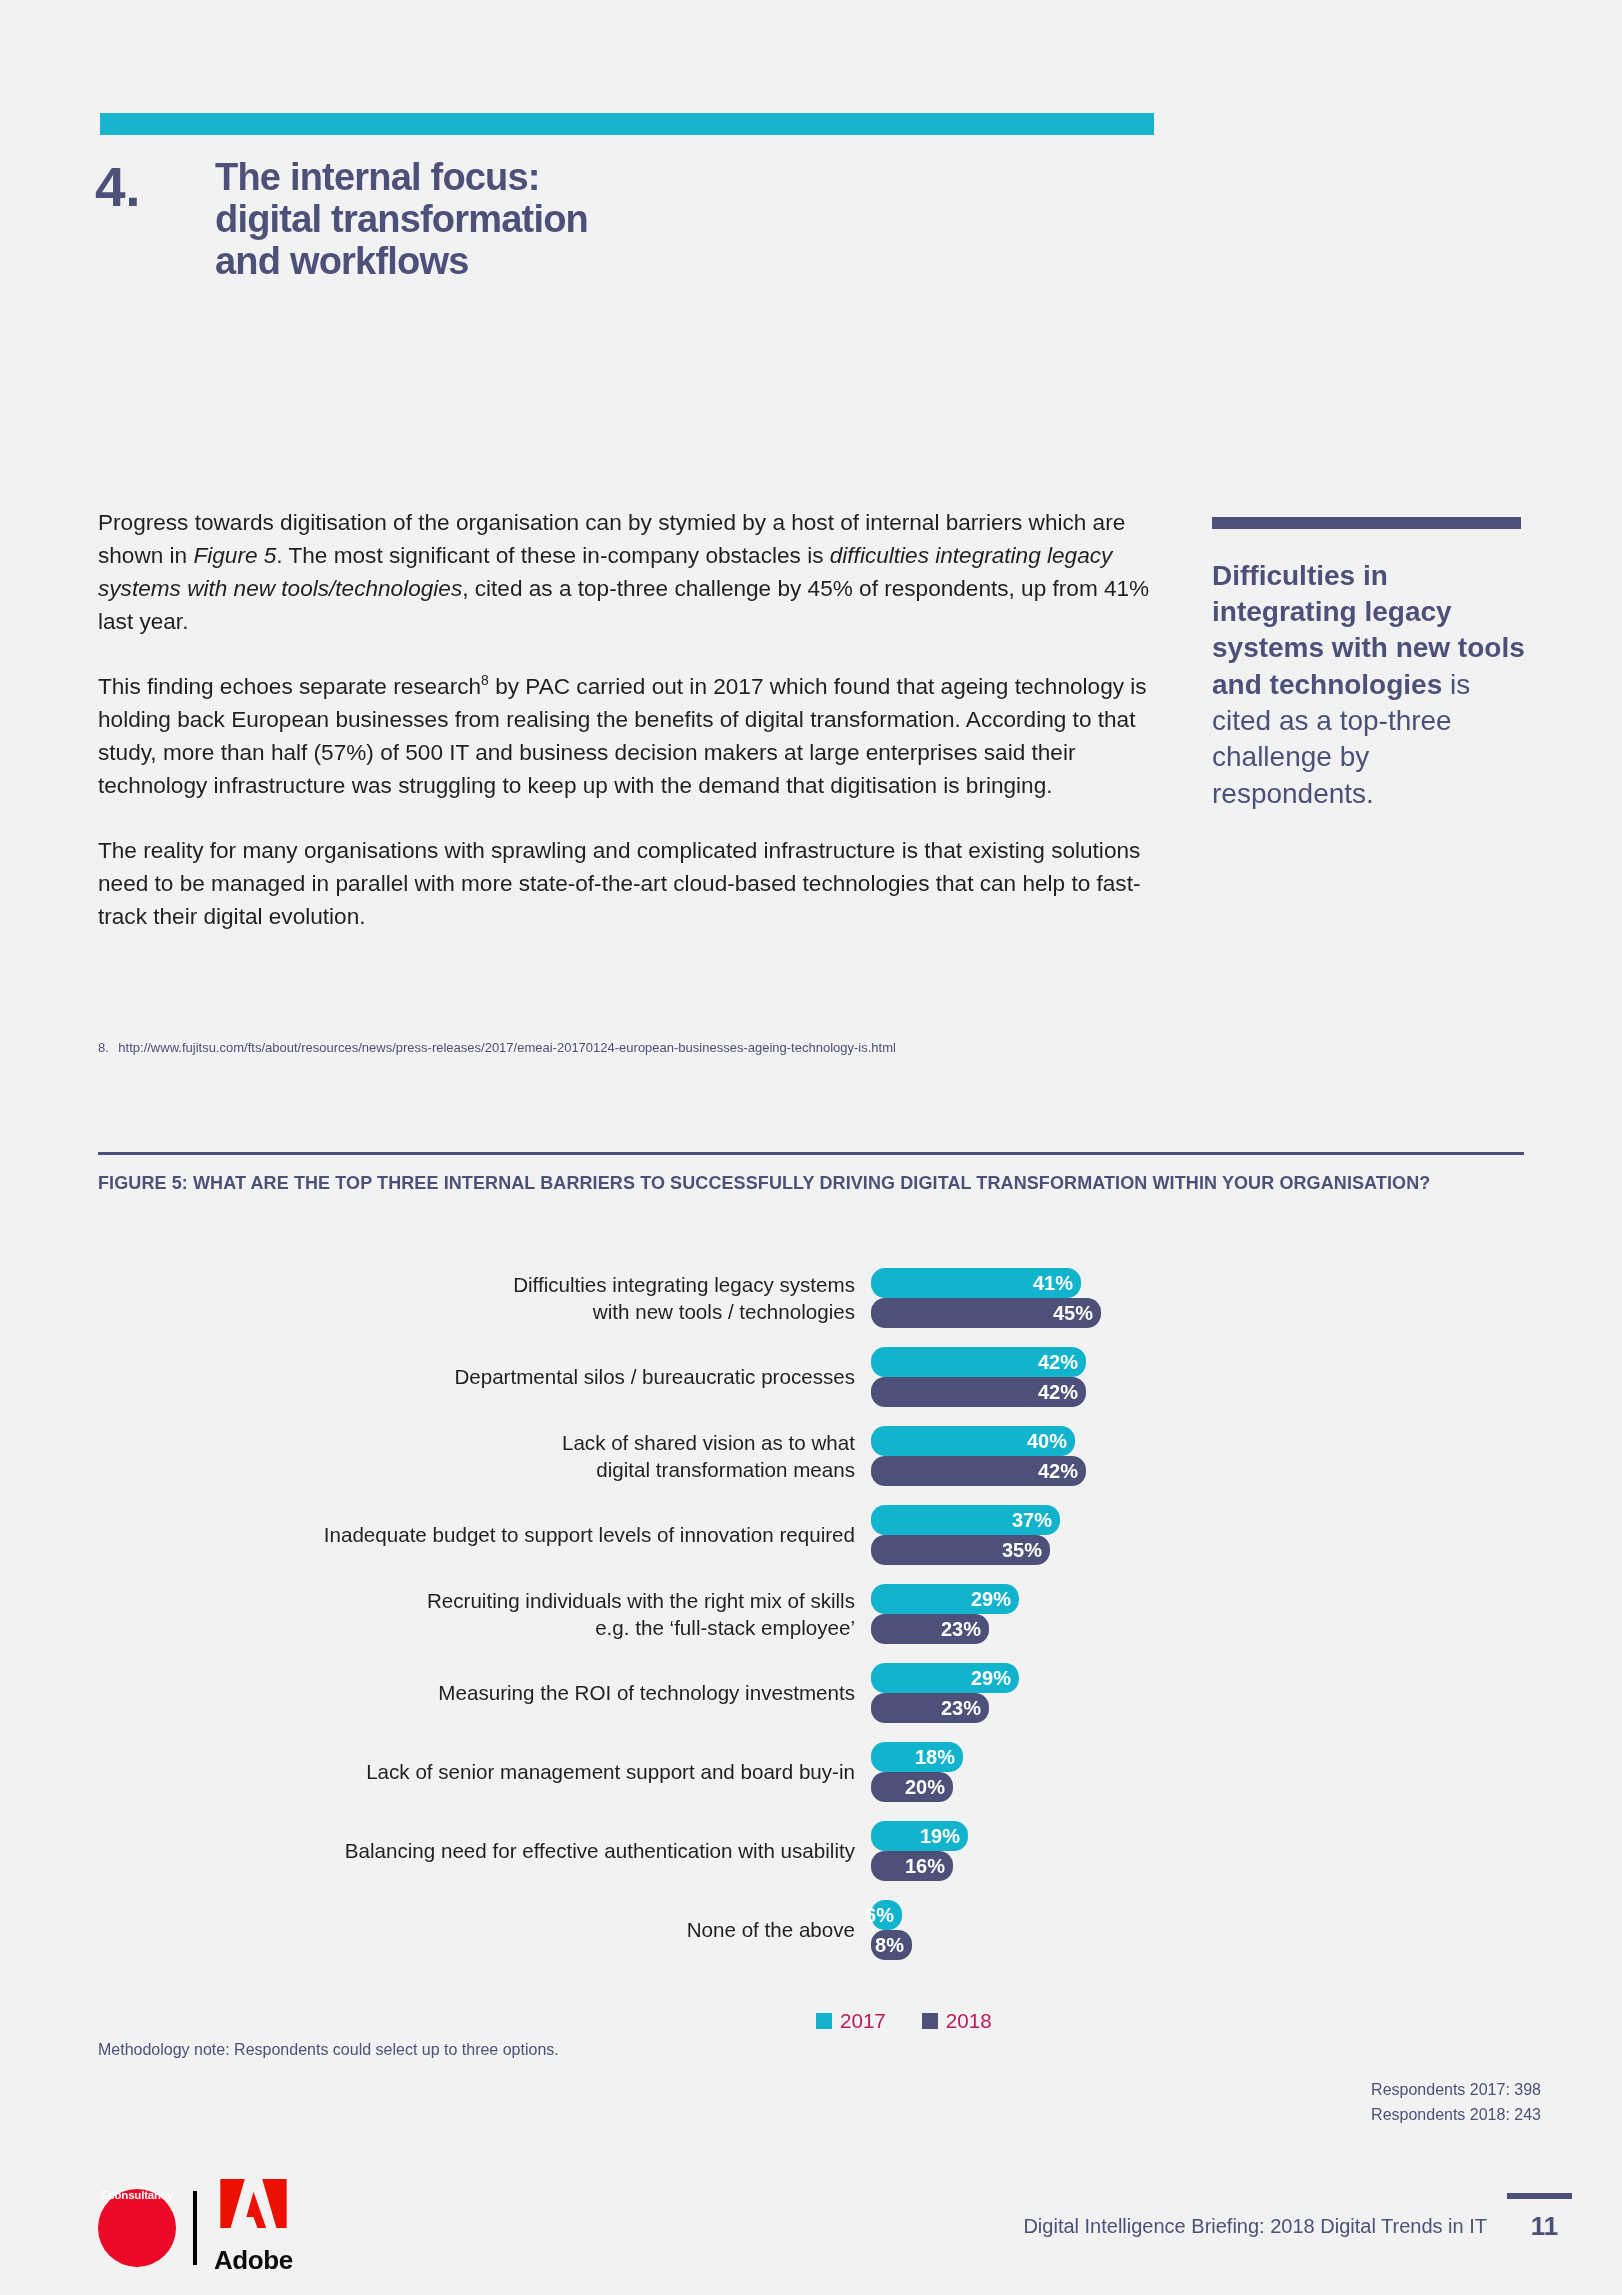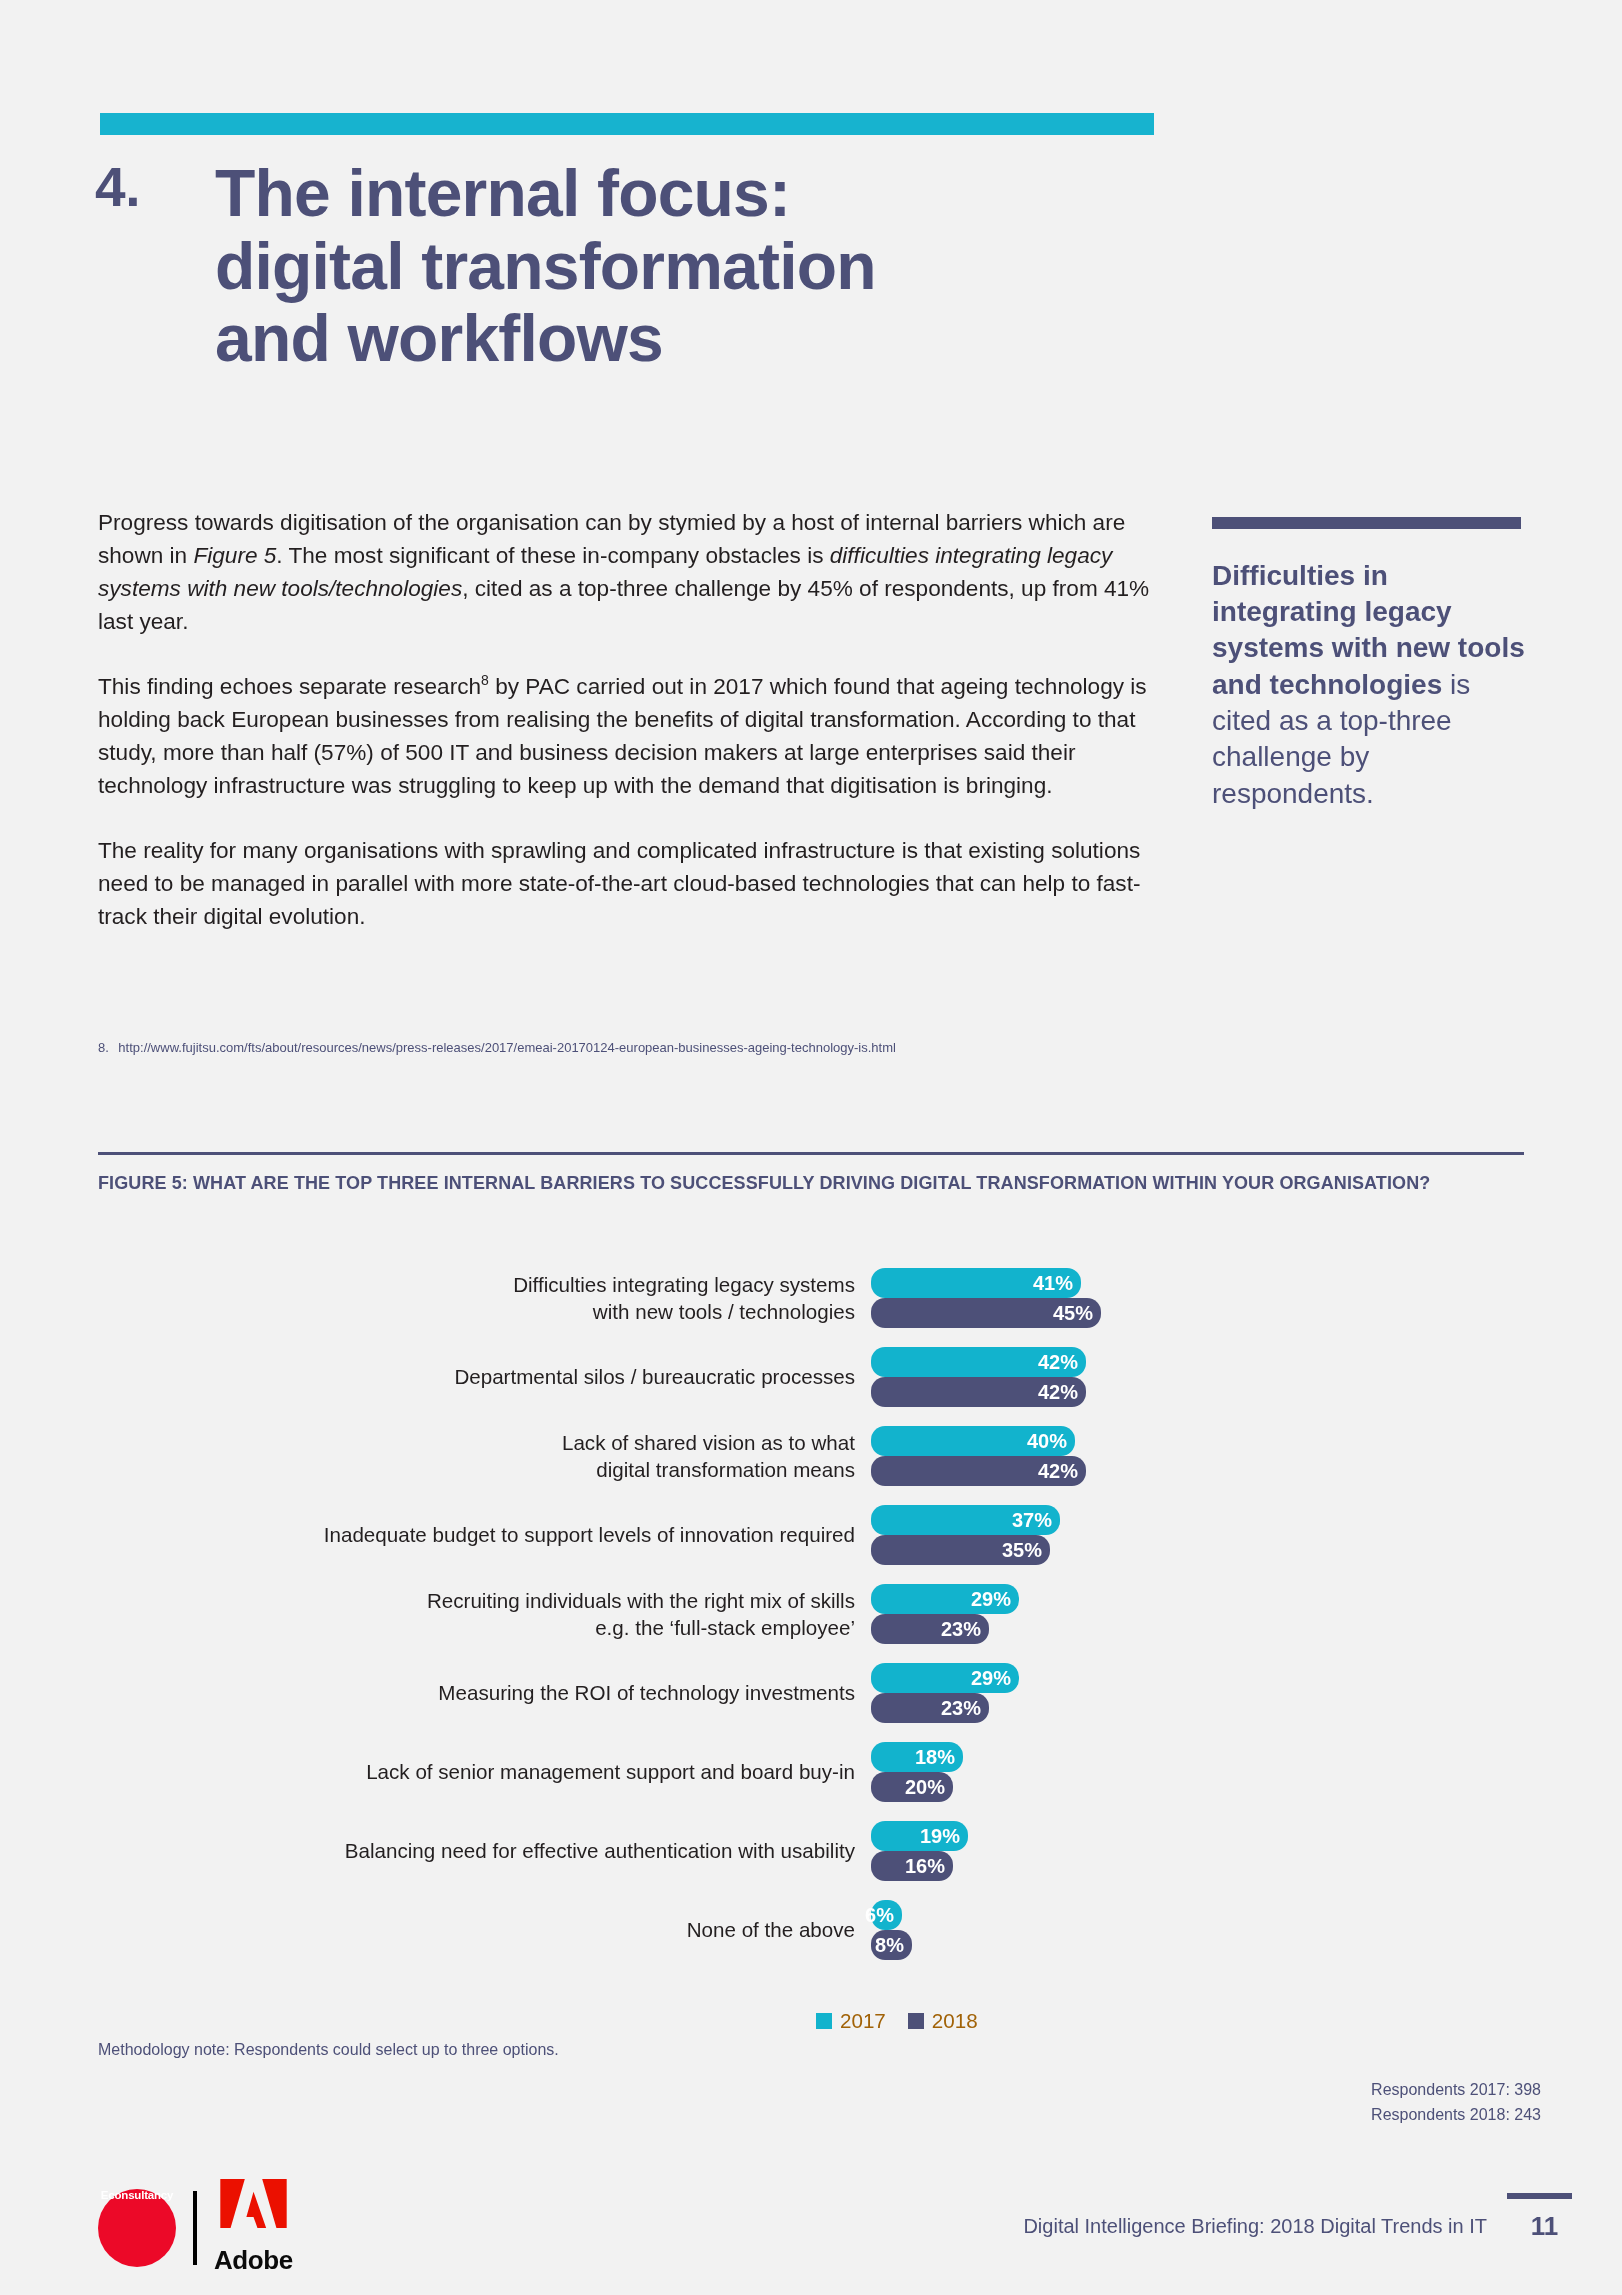--- a/index.html
+++ b/index.html
@@ -38,21 +38,21 @@
   .chapter-num {
     font-size: 55px;
     font-weight: bold;
     color: #4d5078;
     line-height: 1.10;
     width: 120px;
     flex: 0 0 120px;
     letter-spacing: -0.4px;
   }
   .chapter-title {
-    font-size: 66px;
+    font-size: 38px;
     font-weight: bold;
     color: #4d5078;
     line-height: 1.10;
     letter-spacing: -0.8px;
   }
 
   
   .body-col {
     position: absolute;
     left: 98px;
@@ -167,23 +167,23 @@
   .bar.y2017 { background: #12b3cd; }
   .bar.y2018 { background: #4d5078; }
 
   
   .legend {
     position: absolute;
     left: 816px;
     top: 2009px;
     display: flex;
     align-items: center;
-    gap: 22px;
+    gap: 36px;
     font-size: 20.6px;
-    color: #a16207;
+    color: #be185d;
   }
   .legend-item { display: flex; align-items: center; gap: 8px; }
   .swatch { width: 16px; height: 16px; display: inline-block; }
   .swatch.y2017 { background: #12b3cd; }
   .swatch.y2018 { background: #4d5078; }
 
   
   .method-note {
     position: absolute;
     left: 98px;

